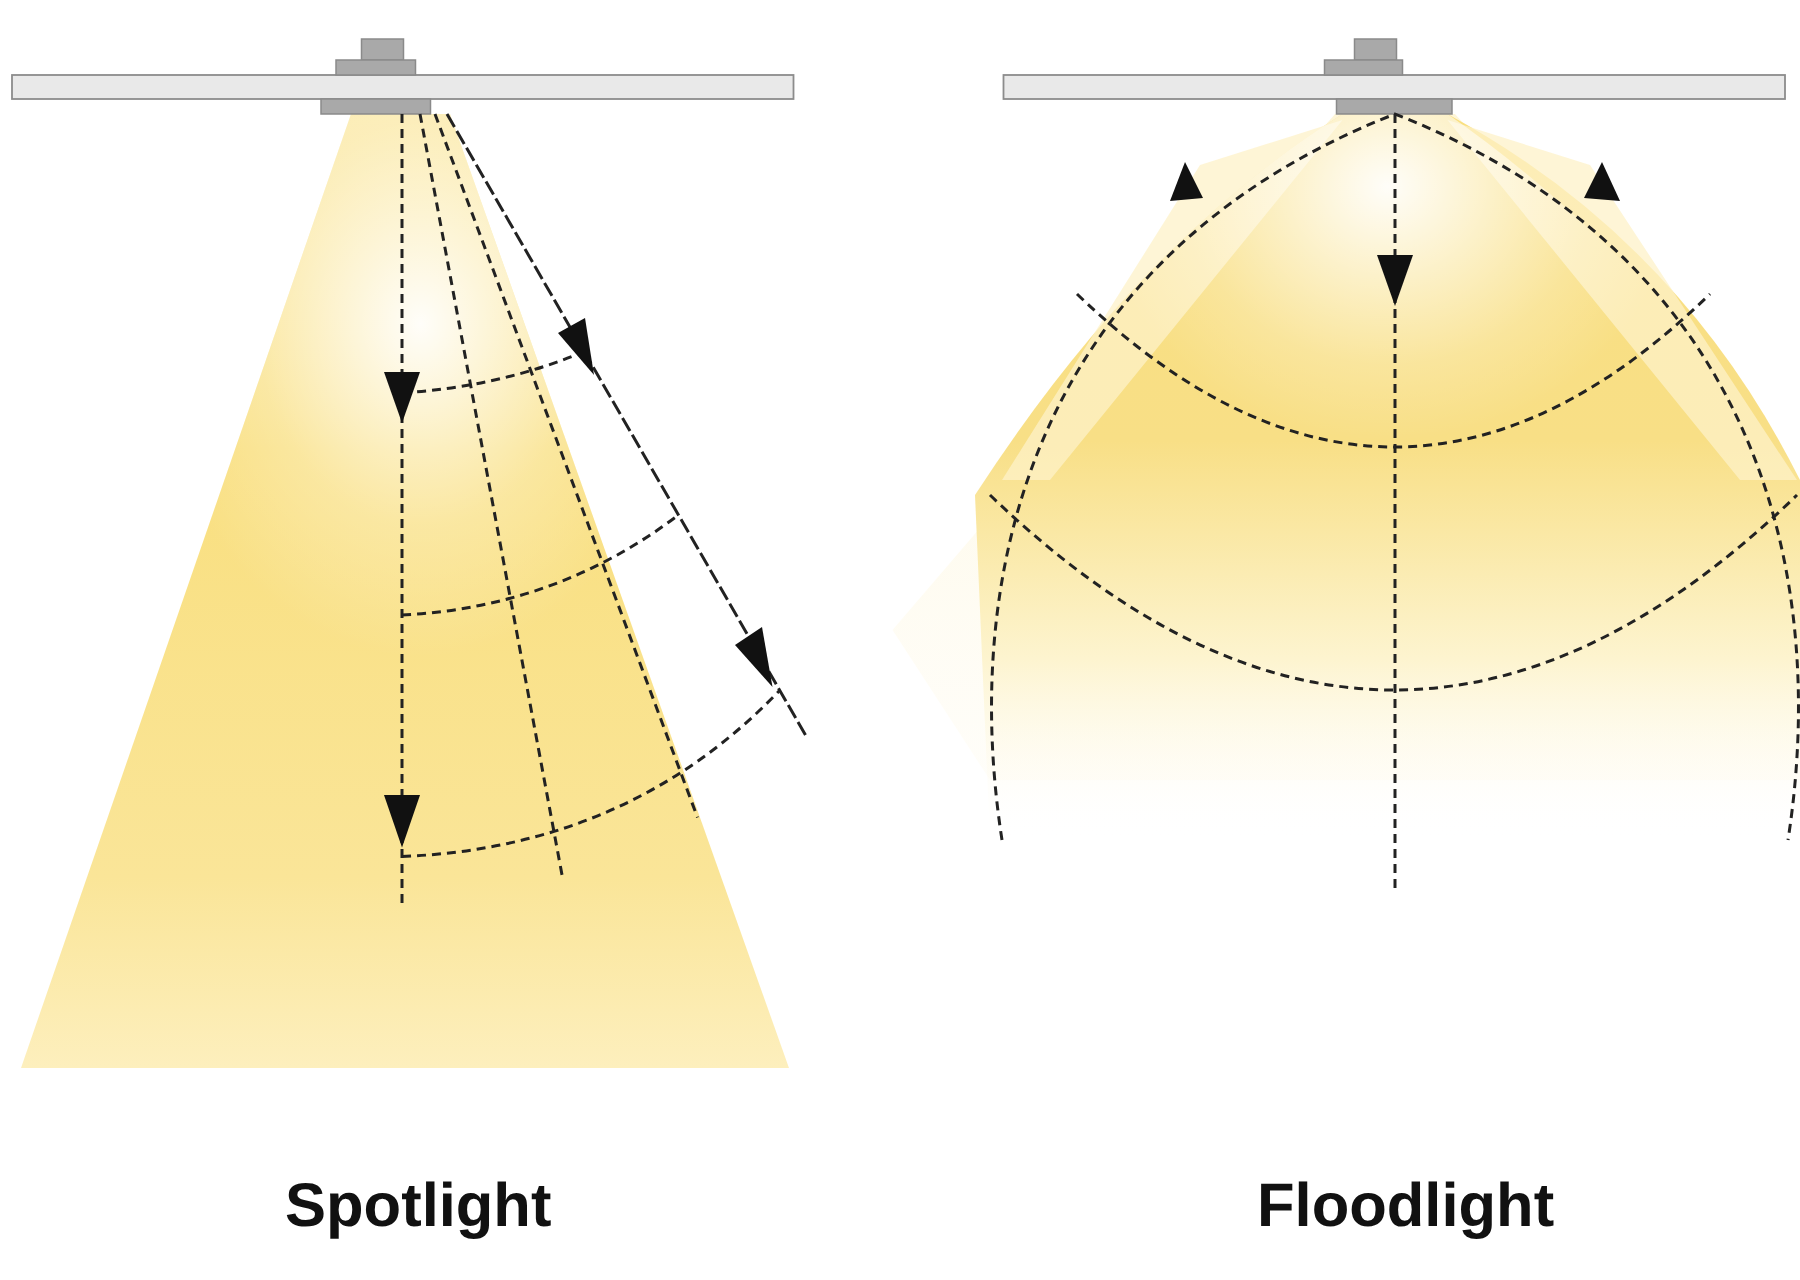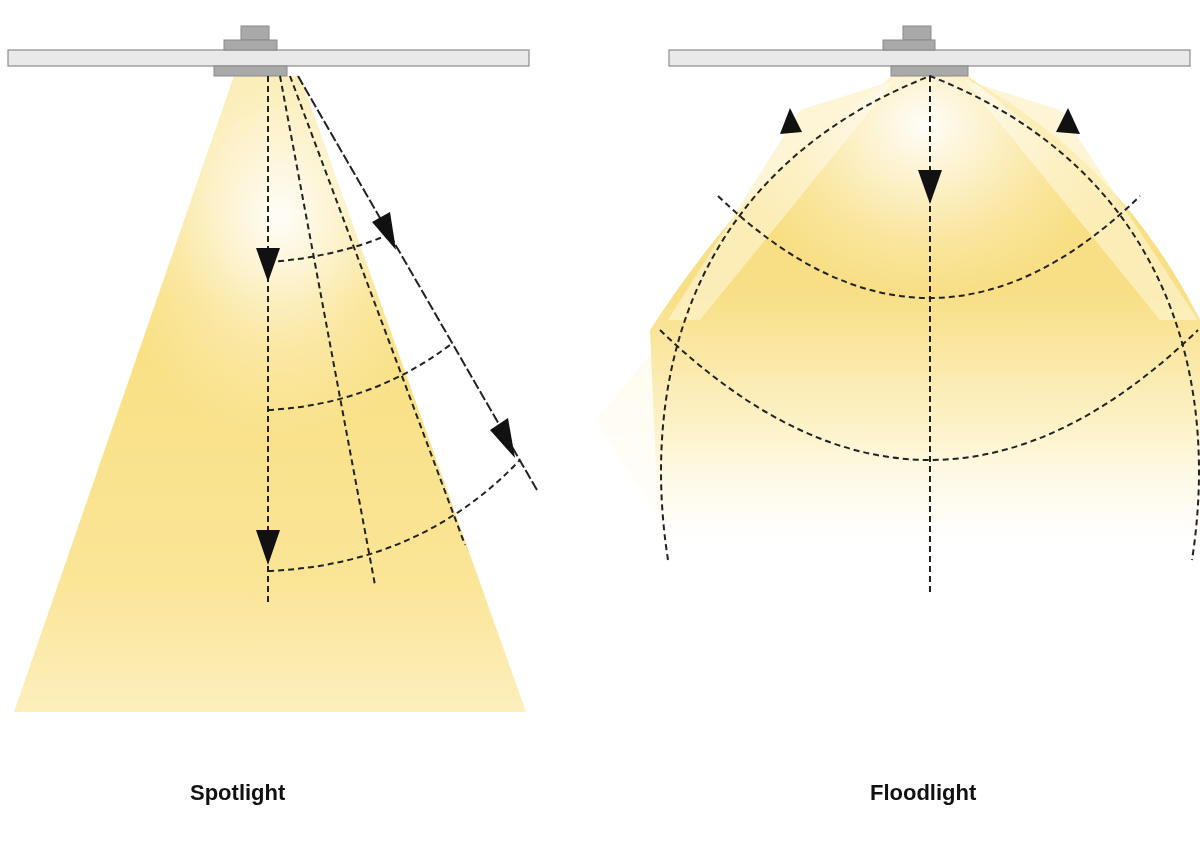--- a/index.html
+++ b/index.html
@@ -1,20 +1,20 @@
 <!DOCTYPE html>
 <html><head>
 <meta charset="utf-8">
 <style>
   html, body { margin:0; padding:0; background:#ffffff; }
   body { width:1200px; height:853px; position:relative; overflow:hidden; font-family:"Liberation Sans", sans-serif; }
   svg { position:absolute; left:0; top:0; }
-  .label { position:absolute; font-family:"Liberation Sans", sans-serif; font-weight:bold; font-size:22px; color:#111; letter-spacing:0px; }
+  .label { position:absolute; font-family:"Liberation Sans", sans-serif; font-weight:bold; font-size:41px; color:#111; letter-spacing:0px; }
   #label-spot { left:190px; top:780px; }
-  #label-flood { left:838px; top:780px;margin-left:32px; }
+  #label-flood { left:838px; top:780px; }
 </style>
 </head>
 <body>
 
 <svg width="1200" height="853" viewBox="0 0 1200 853">
   <defs>
     <linearGradient id="spotGrad" x1="0" y1="0" x2="0" y2="1">
       <stop offset="0" stop-color="#fbe9a6"></stop>
       <stop offset="0.35" stop-color="#f9df7f"></stop>
       <stop offset="0.8" stop-color="#fae598"></stop>

